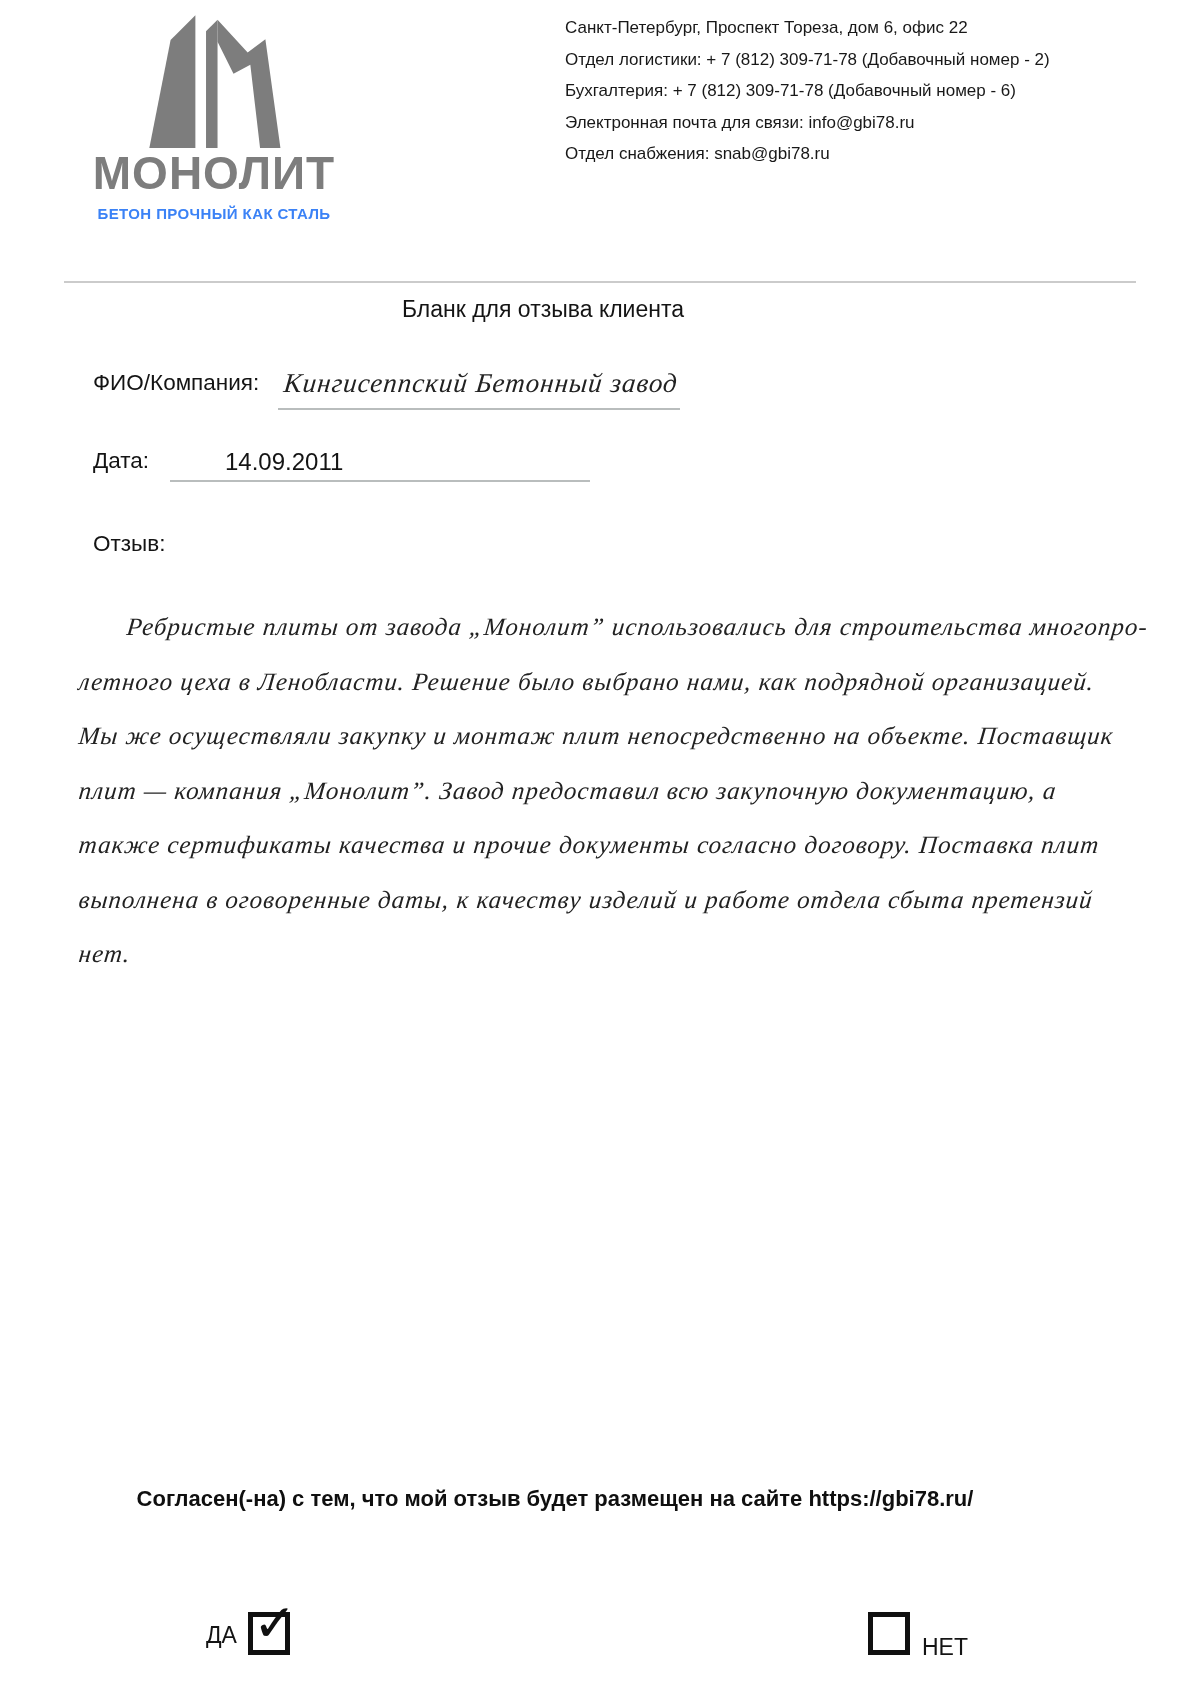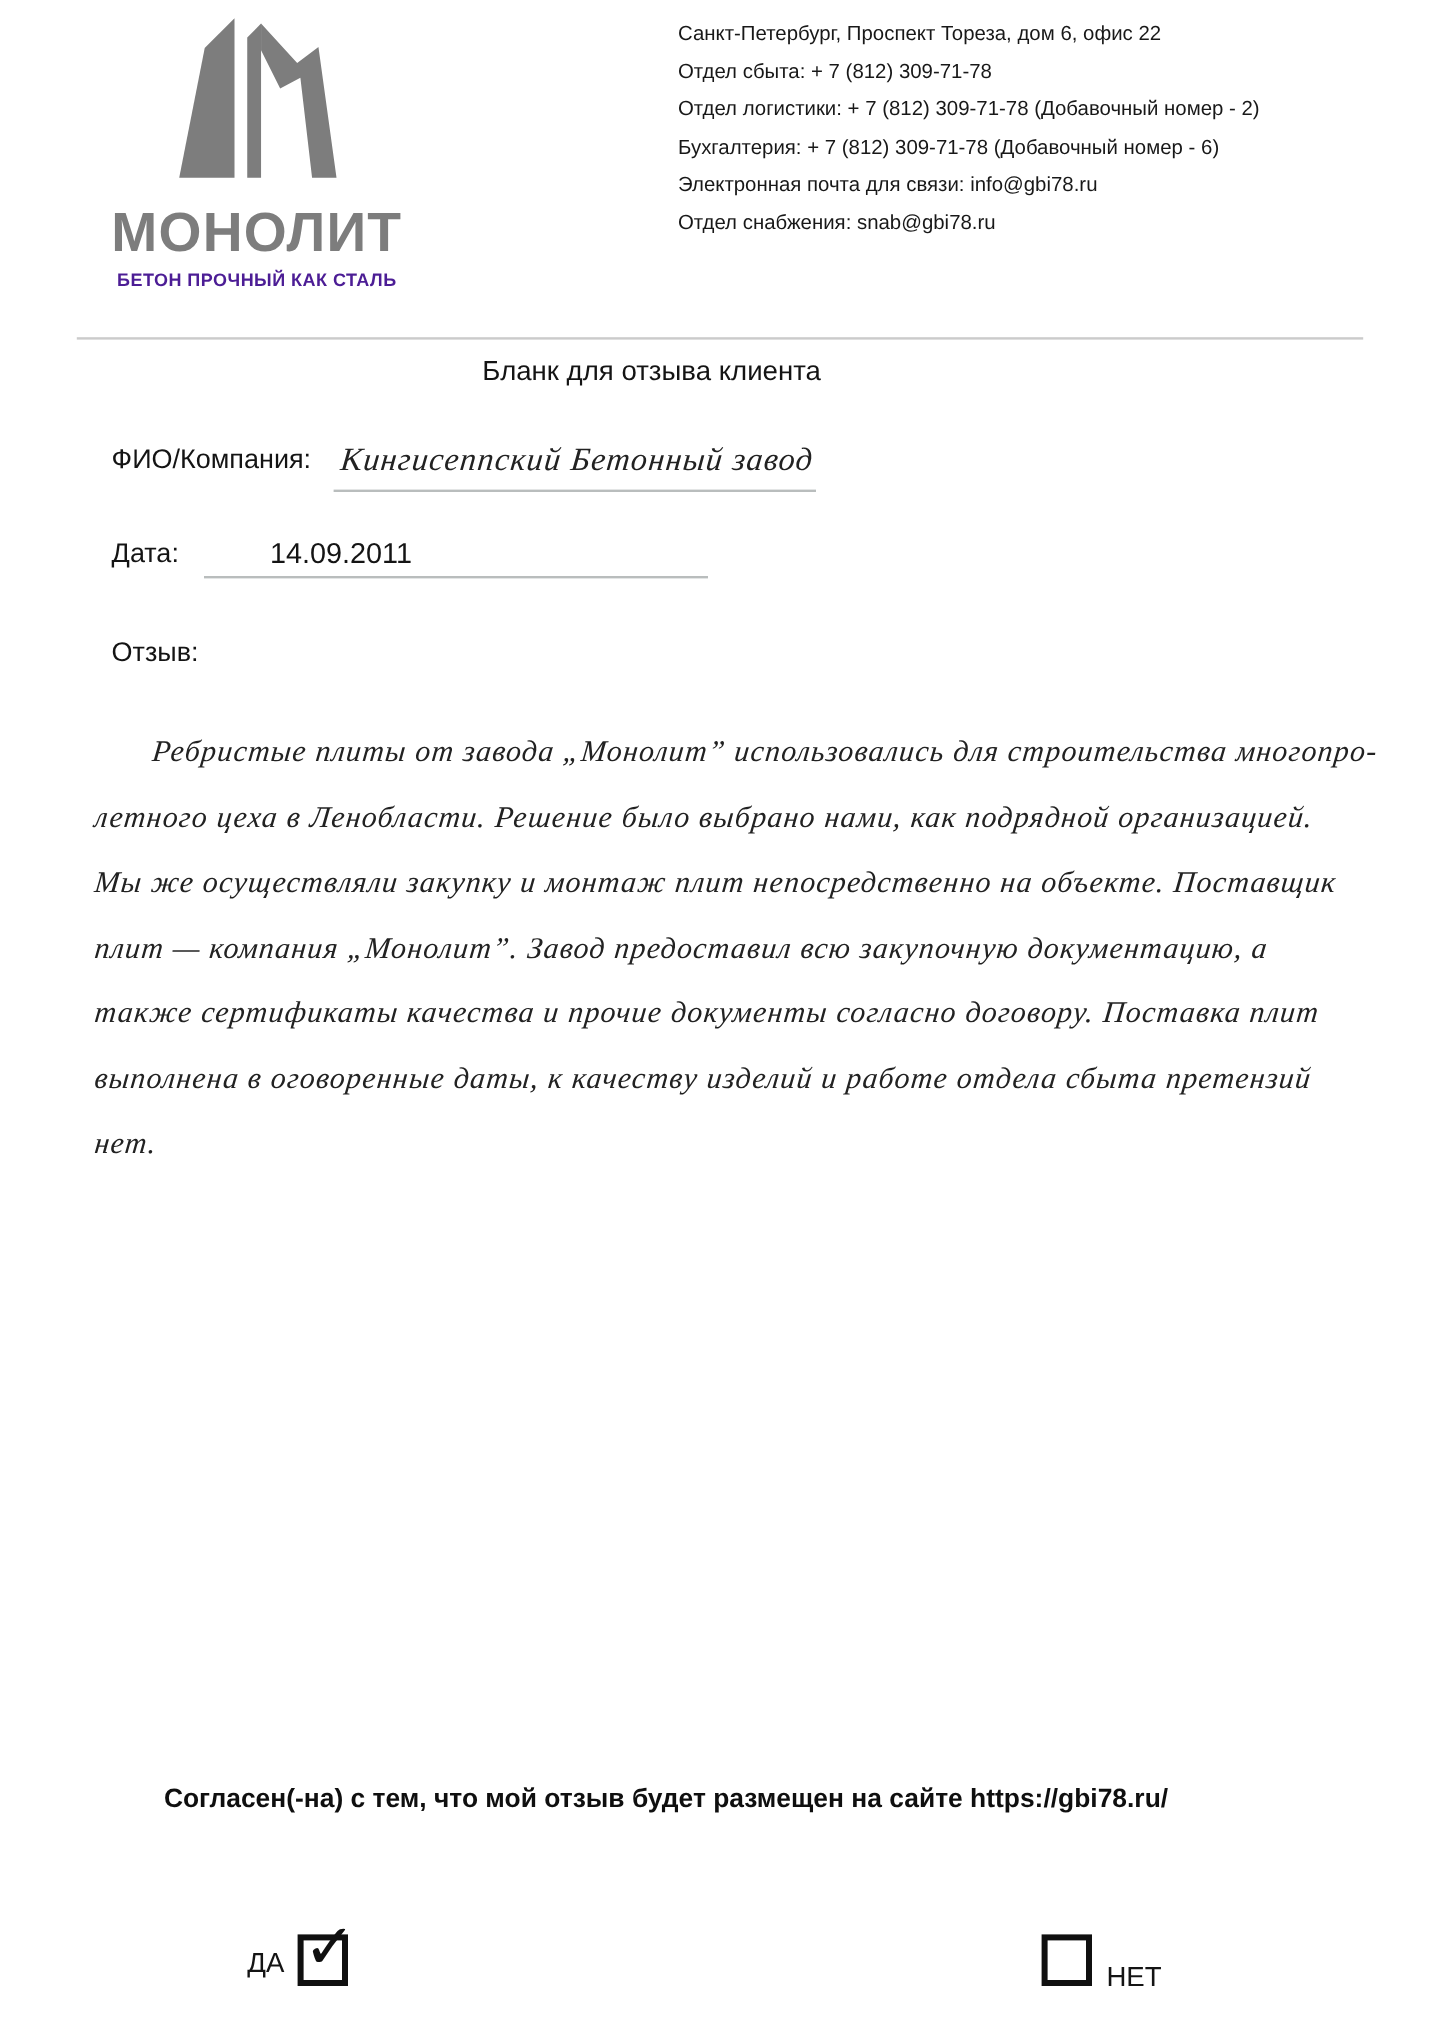--- a/index.html
+++ b/index.html
@@ -13,26 +13,26 @@
     overflow:hidden;
   }
   
   .logo{
     position:absolute; left:88px; top:8px; width:252px;
     text-align:center;
   }
   .logo-icon{display:block; margin:0 auto; height:142px;}
   .logo-brand{
     font-size:46px; font-weight:bold; letter-spacing:1px;
-    color:#7d7d7d; line-height:1; margin-top:20px;
+    color:#7d7d7d; line-height:1; margin-top:0;
     white-space:nowrap;
   }
   .logo-tagline{
     font-size:15px; font-weight:bold; letter-spacing:0.4px;
-    color:#4c1d95; margin-top:9px; white-space:nowrap;
+    color:#3b82f6; margin-top:9px; white-space:nowrap;
   }
   .contacts{
     position:absolute; left:565px; top:12px;
     font-size:17px; line-height:31.5px; color:#181818;
   }
   
   .divider{
     position:absolute; top:281px; left:64px; width:1072px; height:2px;
     background:#cbcbcb;
   }
@@ -110,21 +110,20 @@
         <path d="M96,158 L96,26 L109,13 L109,158 Z"></path>
         <path d="M109,13 L143,50 L163,35 L180,158 L157,158 L146,64 L127,74 L109,38 Z"></path>
       </g>
     </svg>
     <div class="logo-brand">МОНОЛИТ</div>
     <div class="logo-tagline">БЕТОН ПРОЧНЫЙ КАК СТАЛЬ</div>
   </div>
 
   <div class="contacts">
     <div>Санкт-Петербург, Проспект Тореза, дом 6, офис 22</div>
-    <div>Отдел сбыта: + 7 (812) 309-71-78</div>
     <div>Отдел логистики: + 7 (812) 309-71-78 (Добавочный номер - 2)</div>
     <div>Бухгалтерия: + 7 (812) 309-71-78 (Добавочный номер - 6)</div>
     <div>Электронная почта для связи: info@gbi78.ru</div>
     <div>Отдел снабжения: snab@gbi78.ru</div>
   </div>
 
   <div class="divider"></div>
 
   <div class="form-title">Бланк для отзыва клиента</div>
 

